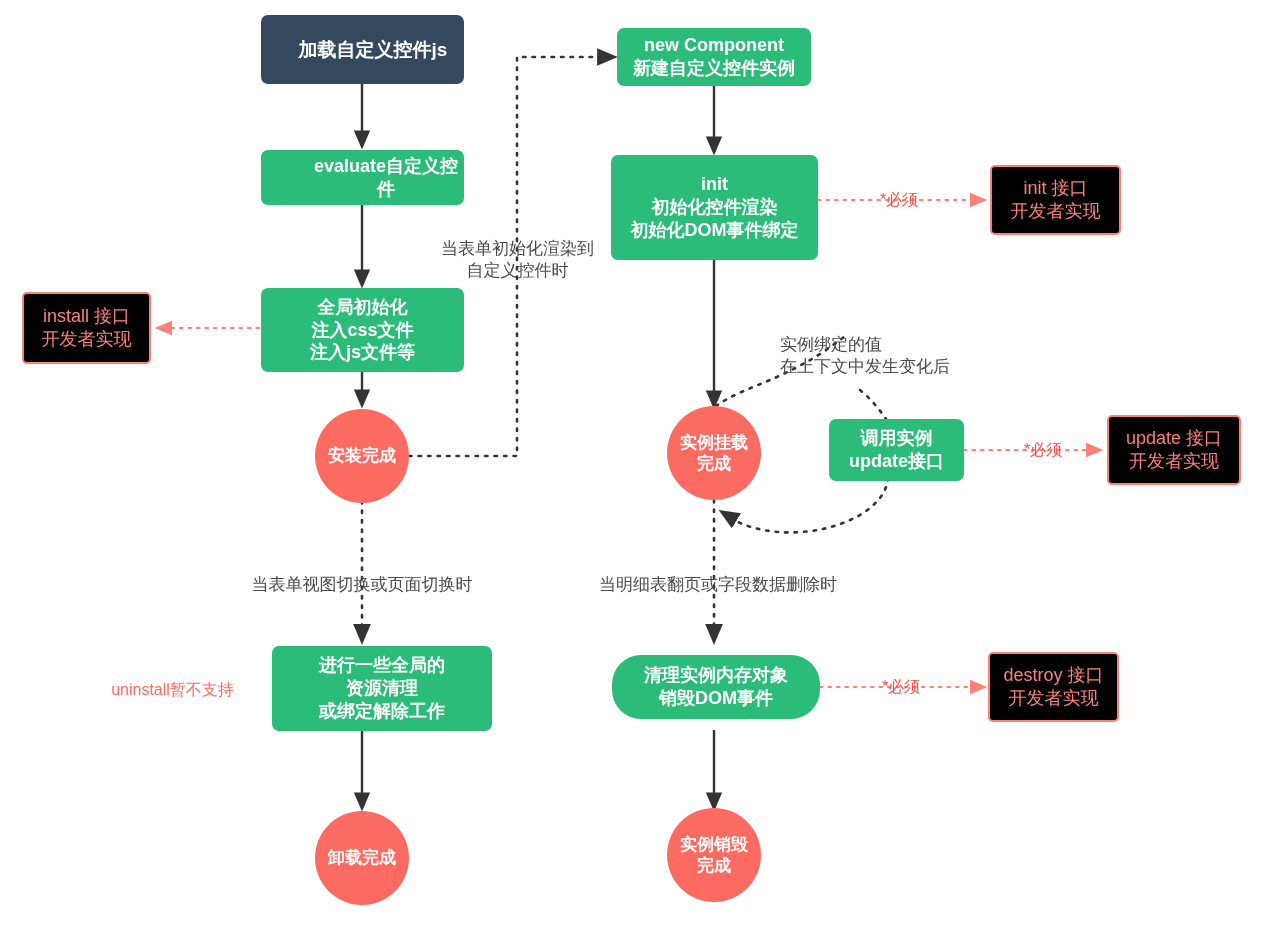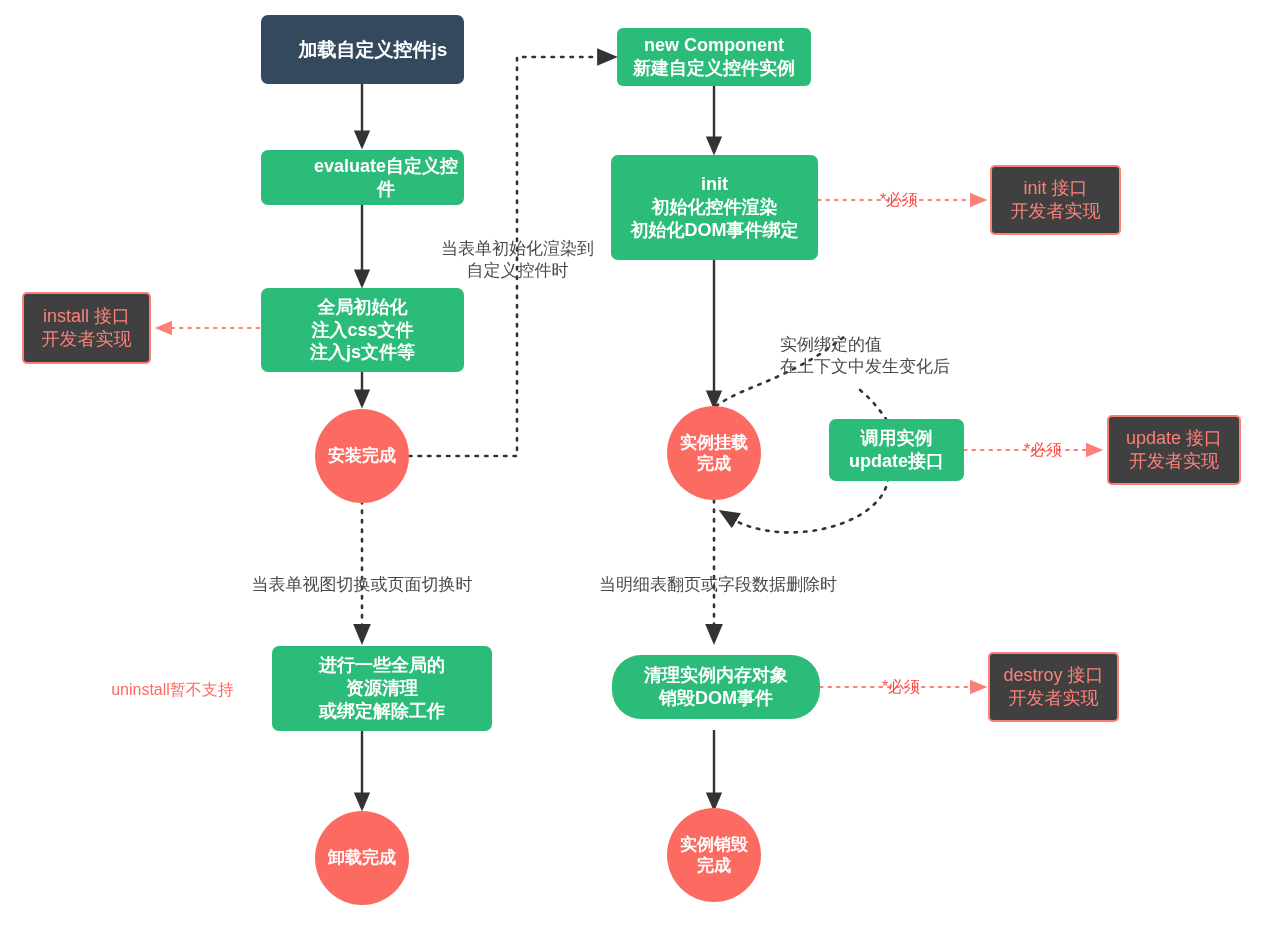--- a/index.html
+++ b/index.html
@@ -46,21 +46,21 @@
     font-weight: bold;
   }
   .node-circle {
     background: #fb6b62;
     color: #ffffff;
     border-radius: 50%;
     font-size: 17px;
     font-weight: bold;
   }
   .node-iface {
-    background: #404040;
+    background: #000000;
     border: 2px solid #fb8178;
     border-radius: 5px;
     color: #fb8178;
     font-size: 18px;
     font-weight: normal;
   }
   .edge-label {
     position: absolute;
     text-align: center;
     color: #4a4a4a;
@@ -172,21 +172,21 @@
 注入js文件等</div>
 
   <div class="node node-circle" style="left:315px; top:409px; width:94px; height:94px;">安装完成</div>
 
   <div class="node node-green" style="left:272px; top:646px; width:220px; height:85px;">进行一些全局的
 资源清理
 或绑定解除工作</div>
 
   <div class="node node-circle" style="left:315px; top:811px; width:94px; height:94px;">卸载完成</div>
 
-  <div class="node node-green" style="left:617px; top:28px; width:194px; height:58px;border-radius:6px;">new Component
+  <div class="node node-green" style="left:617px; top:28px; width:194px; height:58px;">new Component
 新建自定义控件实例</div>
 
   <div class="node node-green" style="left:611px; top:155px; width:207px; height:105px;">init
 初始化控件渲染
 初始化DOM事件绑定</div>
 
   <div class="node node-circle" style="left:667px; top:406px; width:94px; height:94px;">实例挂载
 完成</div>
 
   <div class="node node-green" style="left:829px; top:419px; width:135px; height:62px;">调用实例

